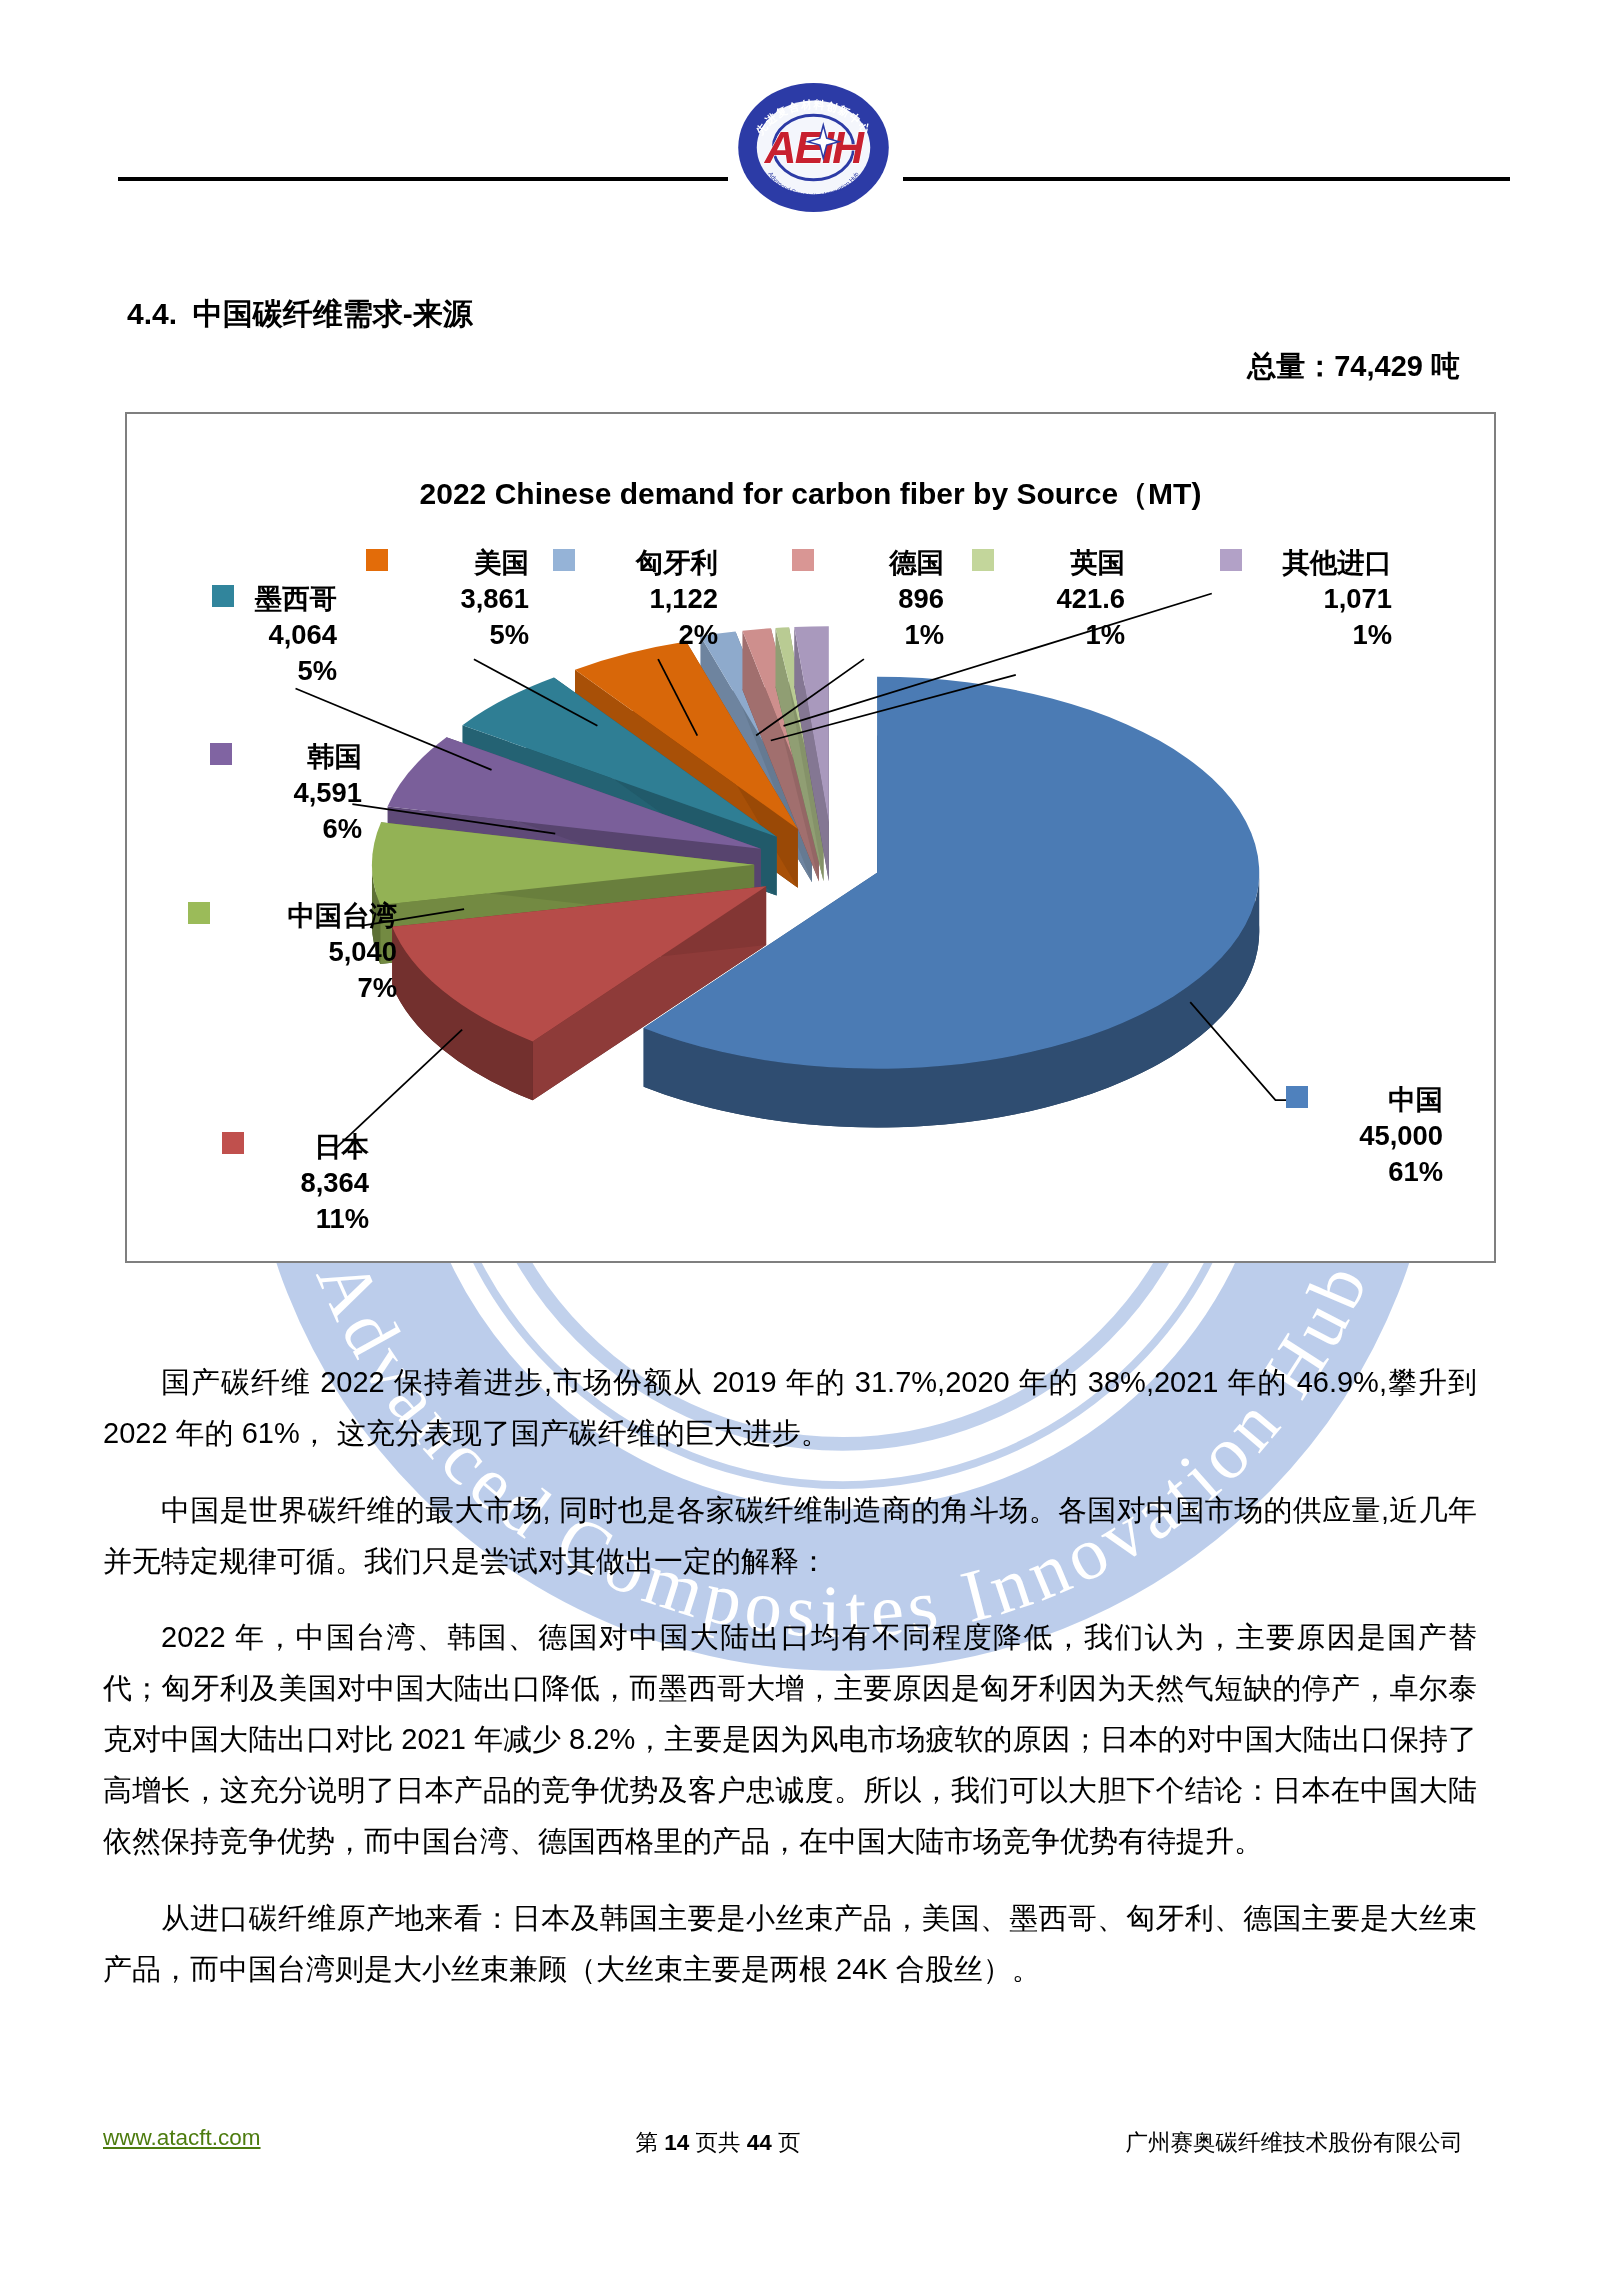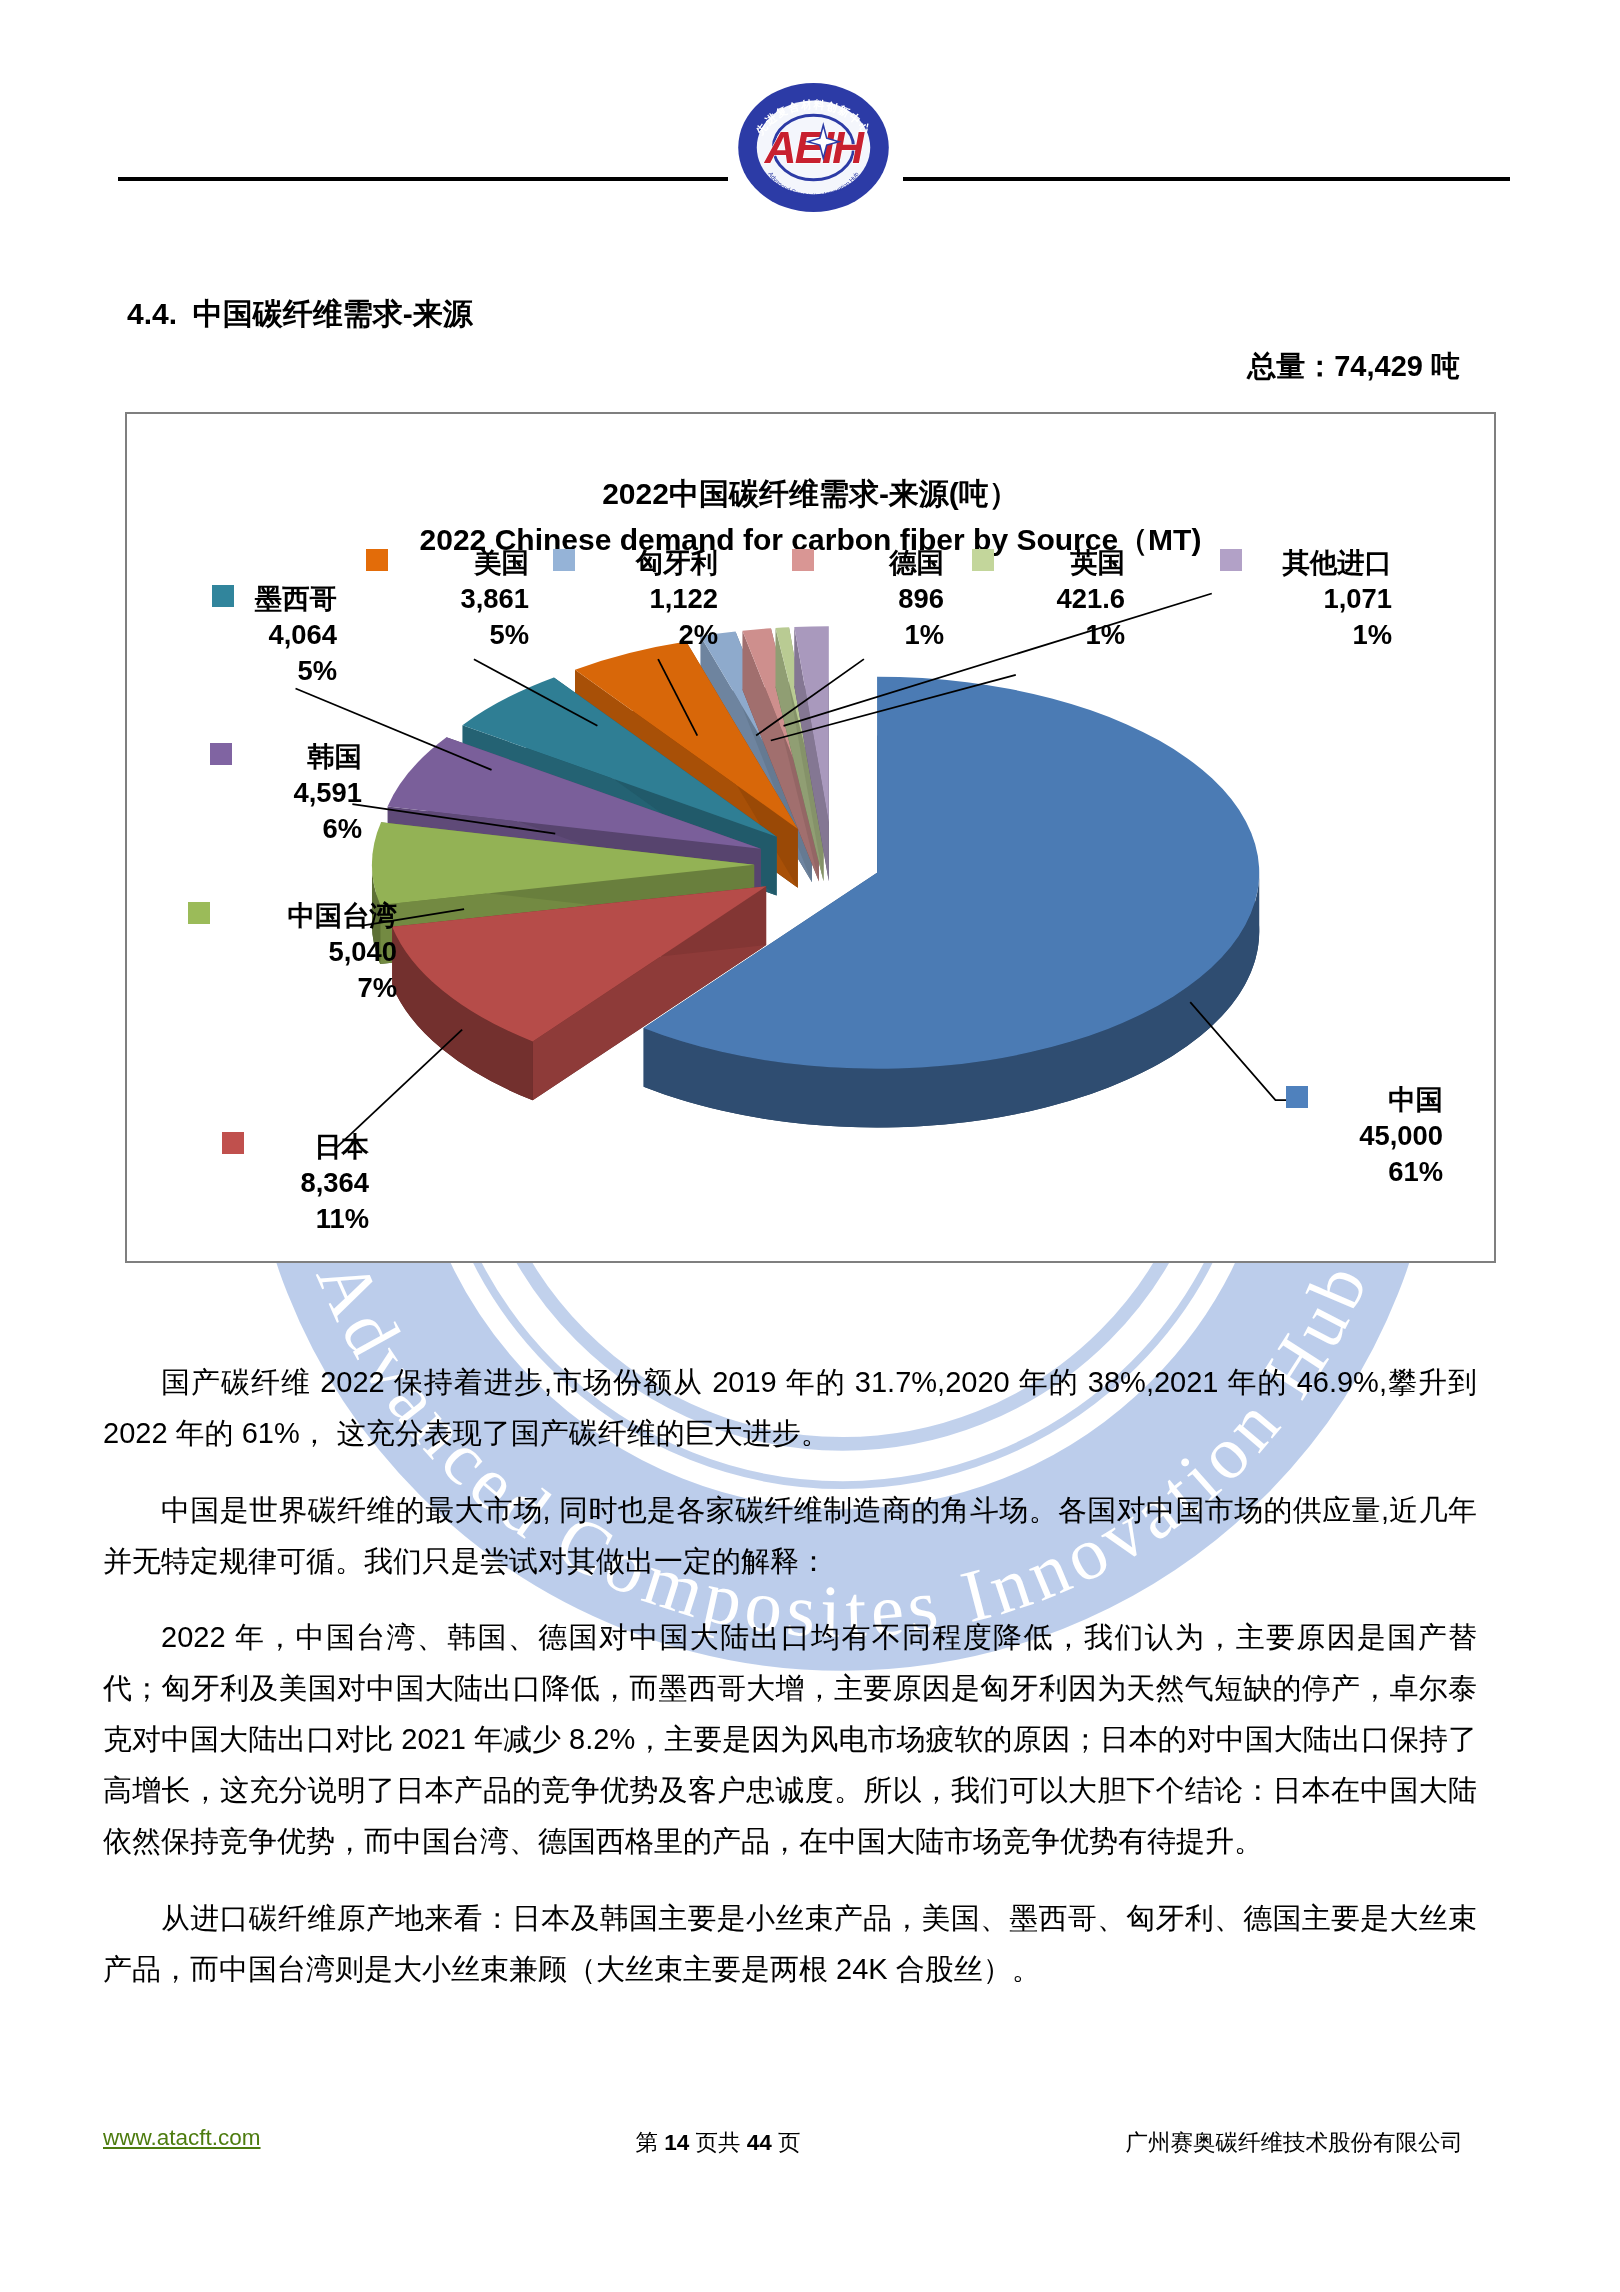--- a/index.html
+++ b/index.html
@@ -128,21 +128,20 @@
         <polyline points="240,522 344,505" fill="none" stroke="#000" stroke-width="1.8"></polyline>
         <polyline points="230,398 437,428" fill="none" stroke="#000" stroke-width="1.8"></polyline>
         <polyline points="172,280 372,363" fill="none" stroke="#000" stroke-width="1.8"></polyline>
         <polyline points="354,250 480,318" fill="none" stroke="#000" stroke-width="1.8"></polyline>
         <polyline points="542,250 582,328" fill="none" stroke="#000" stroke-width="1.8"></polyline>
         <polyline points="752,250 642,328" fill="none" stroke="#000" stroke-width="1.8"></polyline>
         <polyline points="907,266 657,333" fill="none" stroke="#000" stroke-width="1.8"></polyline>
         <polyline points="1107,183 670,318" fill="none" stroke="#000" stroke-width="1.8"></polyline>
       </svg>
     <div id="chart-title">
-      <div>2022中国碳纤维需求-来源(吨）</div>
       <div>2022 Chinese demand for carbon fiber by Source（MT)</div>
     </div>
     <div id="labels-host">
         <div class="pie-marker" style="left: 1159px; top: 672px; background: rgb(79, 129, 189);"></div>
         <div class="pie-label" style="left: 1159px; top: 668px; width: 157px;">
           <div>中国</div>
           <div>45,000</div>
           <div>61%</div>
         </div>
         <div class="pie-marker" style="left: 95px; top: 718px; background: rgb(192, 80, 77);"></div>

